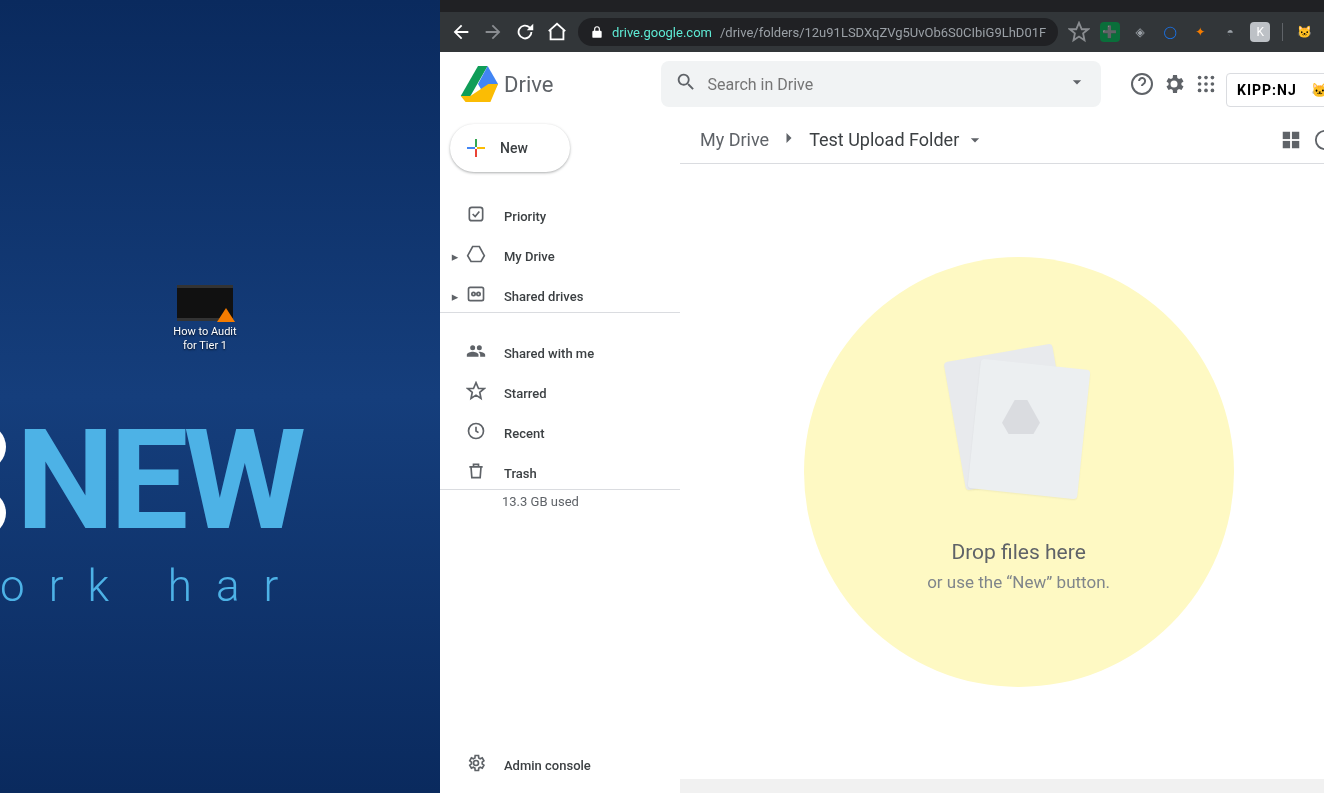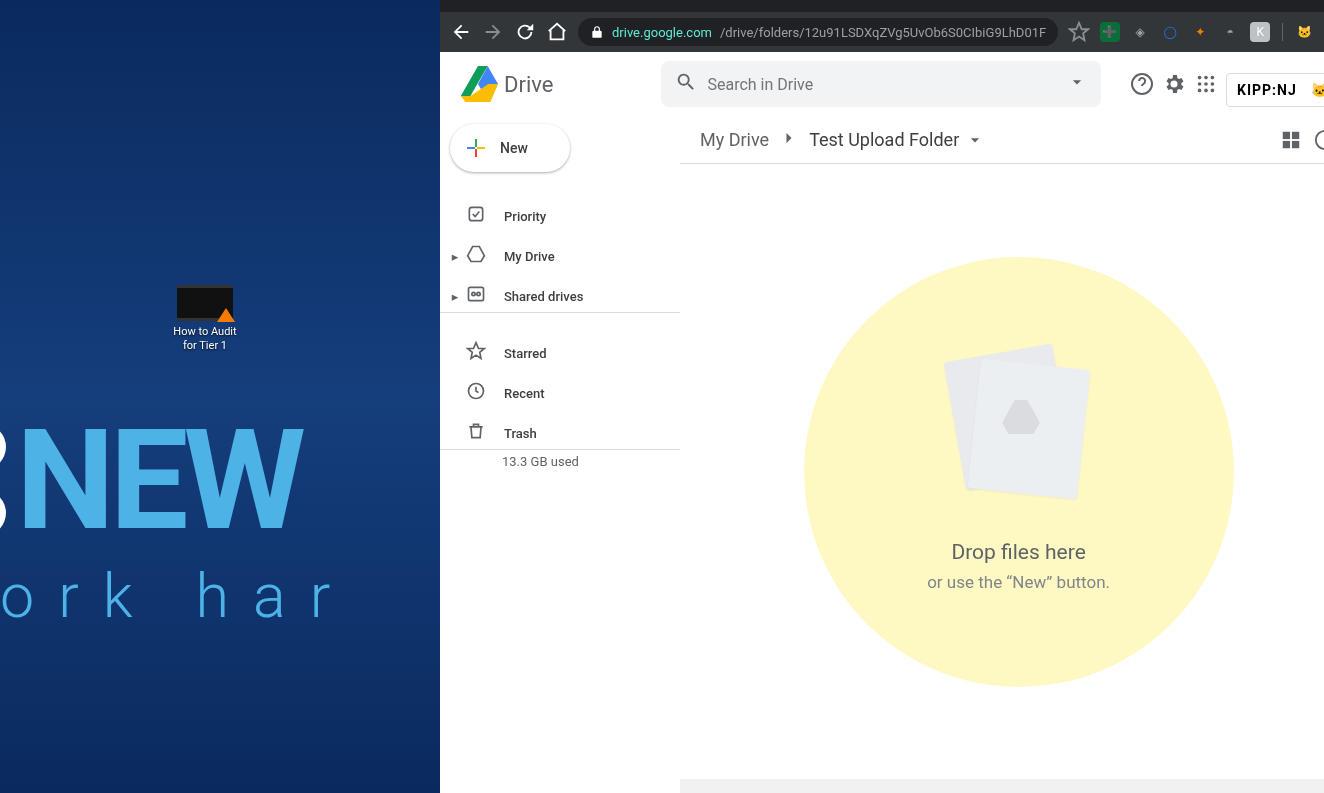--- a/index.html
+++ b/index.html
@@ -11,21 +11,21 @@
   background: linear-gradient(180deg, #0a2a5e 0%, #153e7c 50%, #0a2a5e 100%);
   position: relative; overflow: hidden; flex-shrink: 0;
 }
 .desktop-icon { position: absolute; top: 285px; left: 170px; width: 70px; text-align: center; cursor: pointer; }
 .desktop-icon .thumb { width: 56px; height: 36px; background: #111; border-top: 3px solid #333; border-bottom: 3px solid #333; margin: 0 auto; position: relative; }
 .desktop-icon .thumb::after { content:''; position:absolute; right:-2px; bottom:-4px; width:0;height:0;border-left:9px solid transparent;border-right:9px solid transparent;border-bottom:14px solid #f57c00;}
 .desktop-icon .lbl { color:#fff; font-size:11px; line-height:14px; margin-top:4px; text-shadow:0 1px 2px rgba(0,0,0,.8);}
 .desktop-bg-text { position:absolute; left:-40px; top:410px; color:#4db2e6; font-weight:700; font-size:140px; letter-spacing:-5px; line-height:1; display:flex; align-items:center; }
 .desktop-bg-text .dots { display:flex; flex-direction:column; gap:20px; margin-right:10px; }
 .desktop-bg-text .dots span { width:46px;height:46px;border-radius:50%;background:#fff;display:block;}
-.desktop-bg-sub { position:absolute; left:0; top:560px; color:#4db2e6; font-size:61px; letter-spacing:24px; font-weight:300;}
+.desktop-bg-sub { position:absolute; left:0; top:560px; color:#4db2e6; font-size:44px; letter-spacing:24px; font-weight:300;}
 
 
 .browser { flex:1; height:100%; display:flex; flex-direction:column; background:#fff; }
 .tabstrip { height:12px; background:#202124; }
 .toolbar { height:40px; background:#323639; display:flex; align-items:center; gap:10px; padding:0 10px; }
 .toolbar svg { display:block; }
 .nav-btn { width:22px;height:22px; color:#fff; cursor:pointer; }
 .nav-btn.dim { color:#8a8d91; }
 .addr { flex:1; height:28px; background:#202124; border-radius:14px; display:flex; align-items:center; padding:0 12px; color:#e8eaed; font-size:13px; gap:8px; }
 .addr .domain { color:#5eead4; }
@@ -243,20 +243,27 @@
             <circle cx="9" cy="12" r="2"></circle>
             <circle cx="15" cy="12" r="2"></circle>
           </svg>
         <span class="txt">Shared drives</span>
       </div>
 
       <div class="nav-sep"></div>
 
       <div class="nav-item">
         <span class="chev"></span>
+        <svg class="icn" viewBox="0 0 24 24" fill="#5f6368">
+            <path d="M16 11a3 3 0 1 0-3-3 3 3 0 0 0 3 3zM8 11a3 3 0 1 0-3-3 3 3 0 0 0 3 3zm0 2c-2.3 0-7 1.2-7 3.5V19h14v-2.5C15 14.2 10.3 13 8 13zm8 0c-.3 0-.6 0-1 .1 1.2.9 2 2 2 3.4V19h6v-2.5c0-2.3-4.7-3.5-7-3.5z"></path>
+          </svg>
+        <span class="txt">Shared with me</span>
+      </div>
+      <div class="nav-item">
+        <span class="chev"></span>
         <svg class="icn" viewBox="0 0 24 24" fill="none" stroke="#5f6368" stroke-width="2">
             <path d="M12 2l3 7h7l-5.5 4.5L18 21l-6-4-6 4 1.5-7.5L2 9h7z"></path>
           </svg>
         <span class="txt">Starred</span>
       </div>
       <div class="nav-item">
         <span class="chev"></span>
         <svg class="icn" viewBox="0 0 24 24" fill="none" stroke="#5f6368" stroke-width="2">
             <circle cx="12" cy="12" r="9"></circle>
             <path d="M12 7v5l3 2"></path>
@@ -270,20 +277,28 @@
           </svg>
         <span class="txt">Trash</span>
       </div>
 
       <div class="nav-sep"></div>
 
       <div class="storage-used">13.3 GB used</div>
 
       <div class="sidebar-spacer"></div>
 
+      <div class="nav-item" style="margin-bottom:20px">
+        <span class="chev"></span>
+        <svg class="icn" viewBox="0 0 24 24" fill="none" stroke="#5f6368" stroke-width="2">
+            <circle cx="12" cy="12" r="3"></circle>
+            <path d="M19.4 13a7.5 7.5 0 0 0 0-2l2.1-1.6-2-3.5-2.5 1a7.6 7.6 0 0 0-1.7-1L15 3h-4l-.3 2.9a7.6 7.6 0 0 0-1.7 1l-2.5-1-2 3.5L6.6 11a7.5 7.5 0 0 0 0 2l-2.1 1.6 2 3.5 2.5-1a7.6 7.6 0 0 0 1.7 1L11 21h4l.3-2.9a7.6 7.6 0 0 0 1.7-1l2.5 1 2-3.5z"></path>
+          </svg>
+        <span class="txt">Admin console</span>
+      </div>
     </div>
 
     <div class="main">
       <div class="crumbs">
         <div class="crumb">
           <span>My Drive</span>
         </div>
         <span style="color:#5f6368">
           <svg width="20" height="20" viewBox="0 0 24 24" fill="#5f6368">
               <path d="M9 6l6 6-6 6z"></path>

